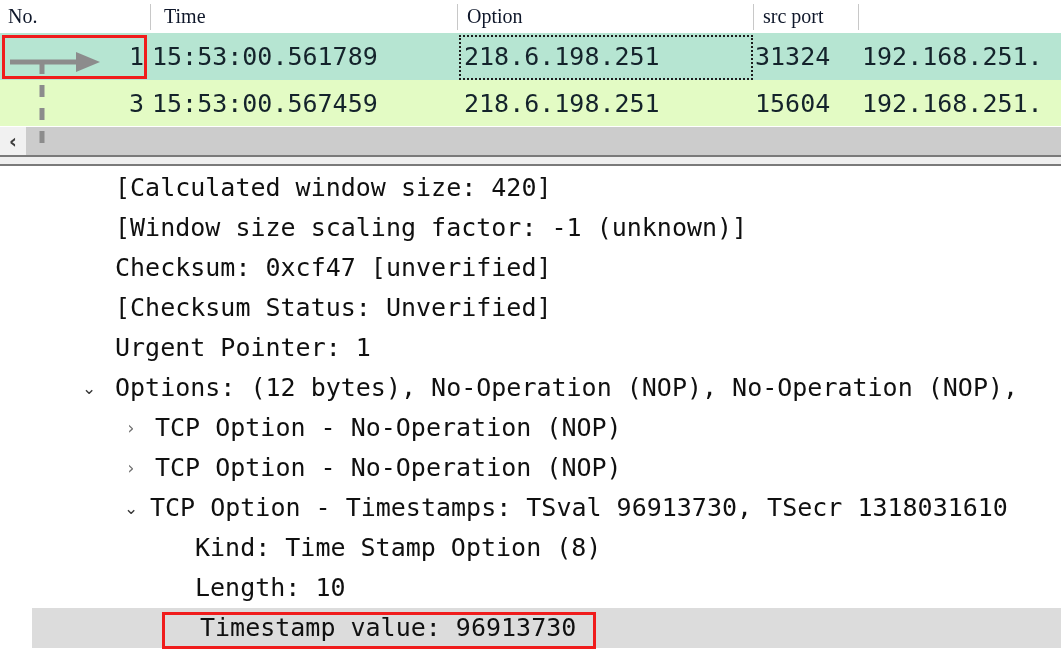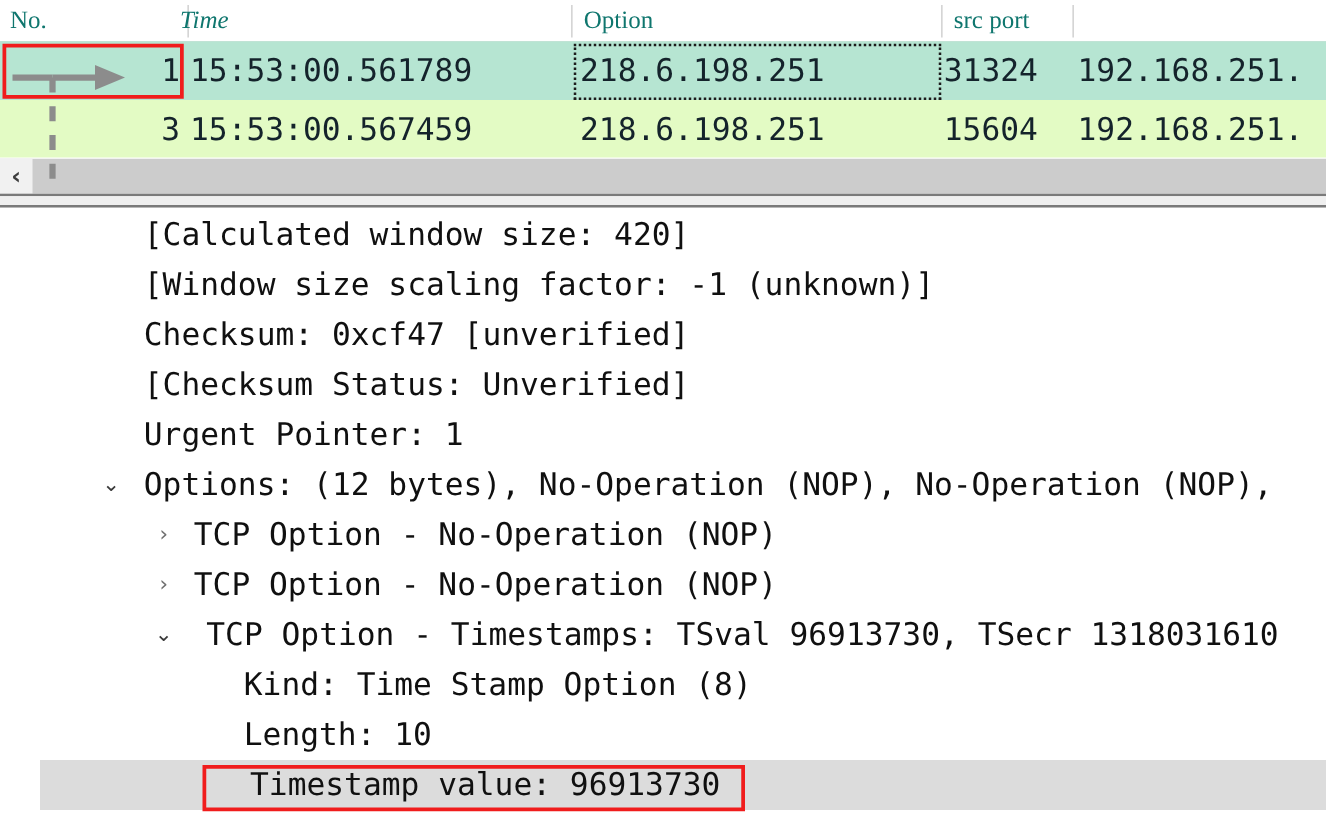--- a/index.html
+++ b/index.html
@@ -32,21 +32,21 @@
     background: #ffffff;
     border-bottom: 1px solid #d4d4d4;
   }
   .hcell {
     position: absolute;
     top: 0;
     height: 35px;
     line-height: 33px;
     font-family: "Liberation Serif", "DejaVu Serif", serif;
     font-size: 20px;
-    color: #0f766e;
+    color: #0f172a;
     padding-left: 8px;
     box-sizing: border-box;
     white-space: nowrap;
     overflow: hidden;
   }
   .hdiv {
     position: absolute;
     top: 4px;
     width: 1px;
     height: 26px;
@@ -200,21 +200,21 @@
 </style>
 </head>
 <body>
 
 <div id="packet-list">
 
   <div class="plist-header">
     <div class="hcell" style="left:0px;width:150px;">No.</div>
     <div class="hdiv" style="left:150px;"></div>
 
-    <div class="hcell" style="left:136px;width:305px;font-style:italic;">Time</div>
+    <div class="hcell" style="left:156px;width:305px;">Time</div>
     <div class="hdiv" style="left:457px;"></div>
 
     <div class="hcell" style="left:459px;width:294px;">Option</div>
     <div class="hdiv" style="left:753px;"></div>
 
     <div class="hcell" style="left:755px;width:103px;">src port</div>
     <div class="hdiv" style="left:858px;"></div>
 
   </div>
 
@@ -274,21 +274,21 @@
     <div class="tw" style="left:123px;">TCP Option - No-Operation (NOP)</div>
   </div>
 
   <div class="trow">
     <div class="twist" style="left:88px;">›</div>
     <div class="tw" style="left:123px;">TCP Option - No-Operation (NOP)</div>
   </div>
 
   <div class="trow">
     <div class="twist open" style="left:88px;">⌄</div>
-    <div class="tw" style="left:133px;">TCP Option - Timestamps: TSval 96913730, TSecr 1318031610</div>
+    <div class="tw" style="left:118px;">TCP Option - Timestamps: TSval 96913730, TSecr 1318031610</div>
   </div>
 
   <div class="trow">
     <div class="tw" style="left:163px;">Kind: Time Stamp Option (8)</div>
   </div>
 
   <div class="trow">
     <div class="tw" style="left:163px;">Length: 10</div>
   </div>
 

